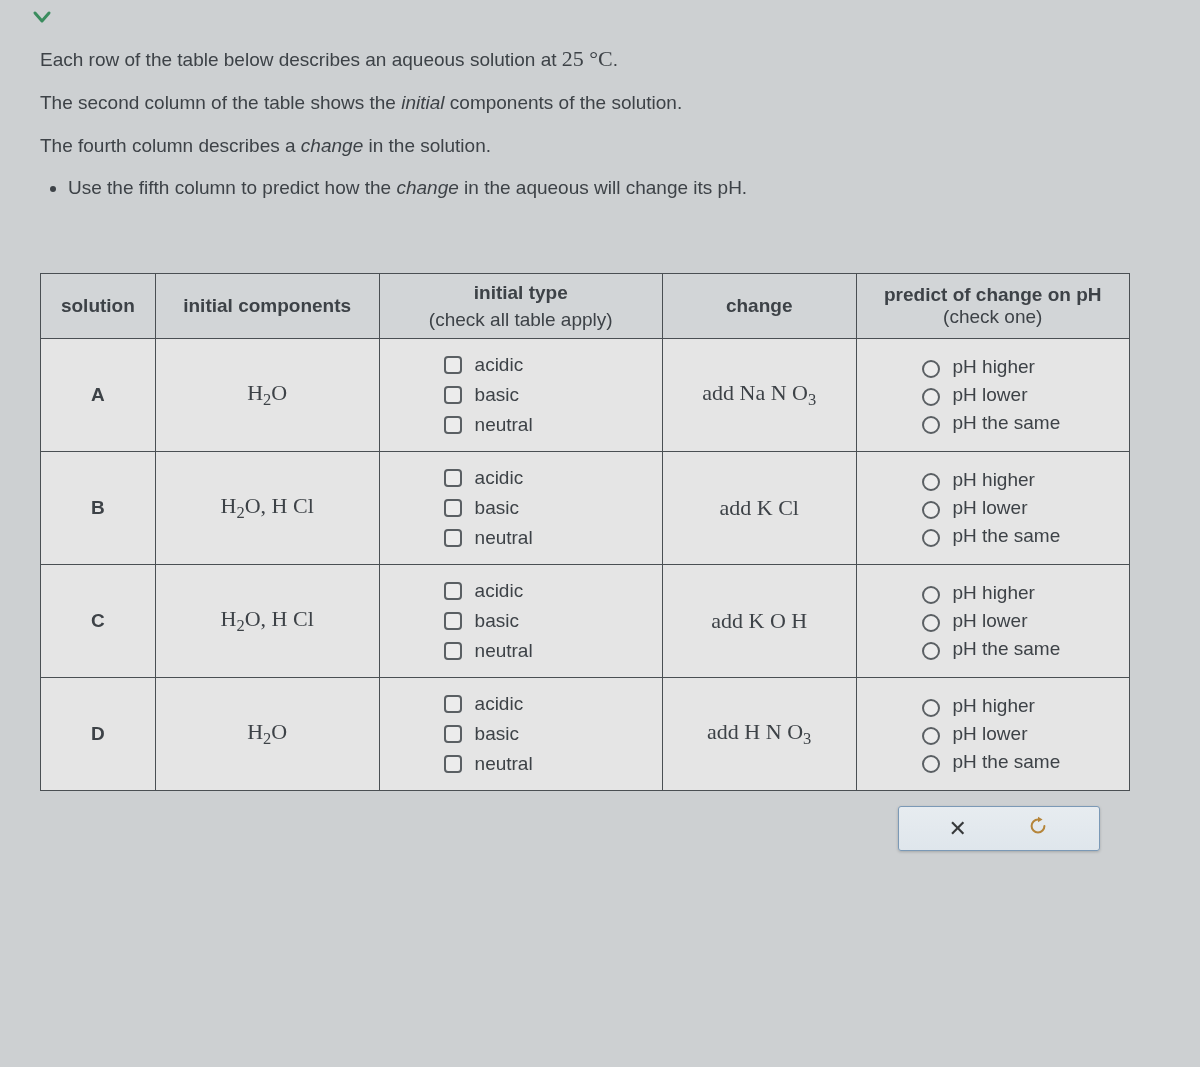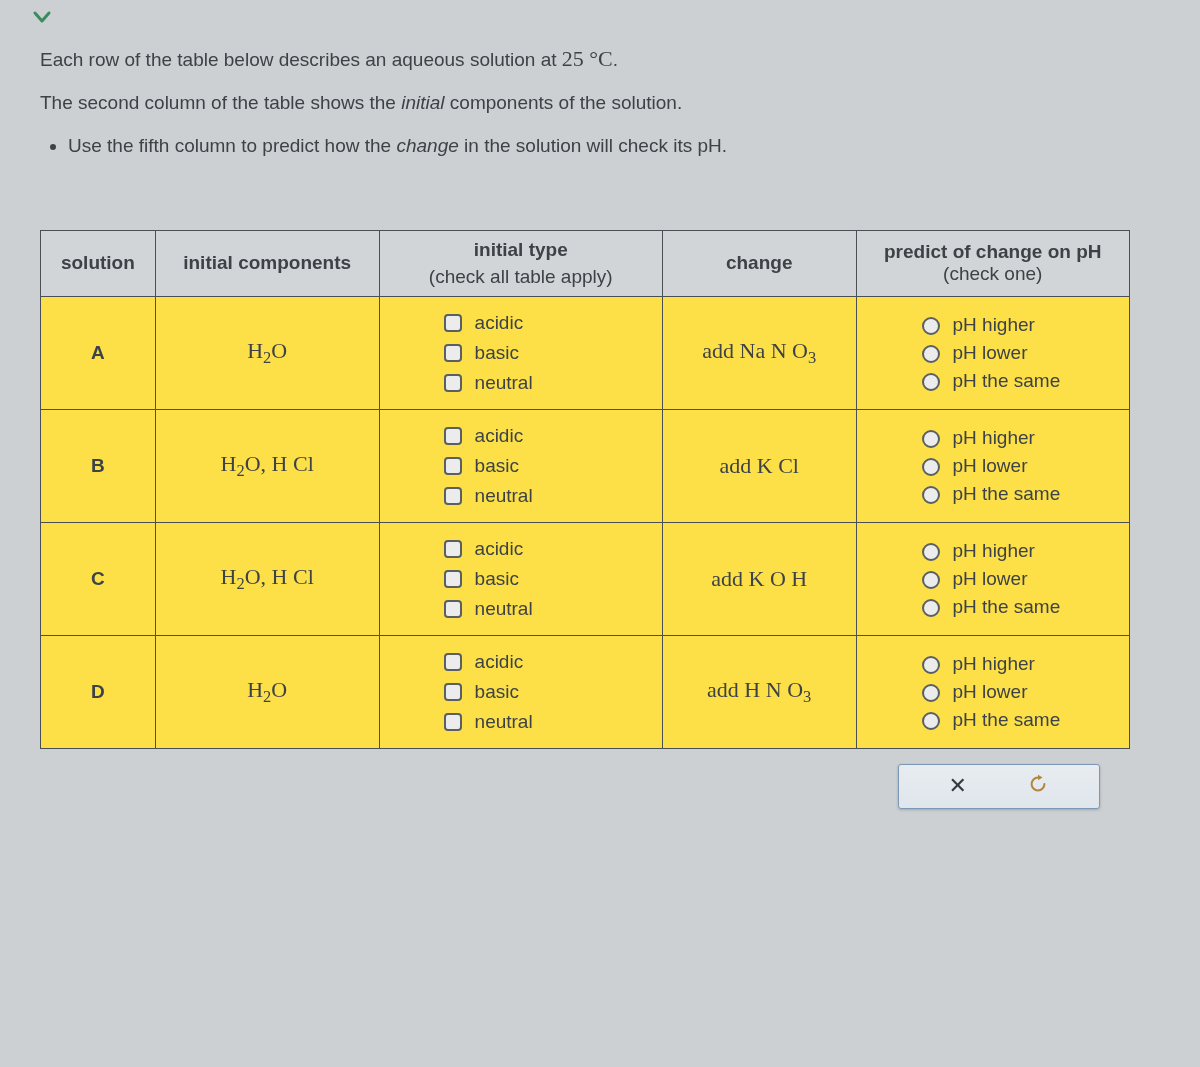--- a/index.html
+++ b/index.html
@@ -36,21 +36,21 @@
     }
     .intro li {
       margin: 10px 0;
       line-height: 1.5;
     }
     .table-wrap {
       margin-top: 70px;
     }
     table {
       border-collapse: collapse;
-      background: #fde047;
+      background: #e5e5e5;
       width: 1090px;
     }
     th, td {
       border: 1.5px solid #4a4f53;
       padding: 8px 12px;
       vertical-align: middle;
       text-align: center;
     }
     th { font-weight: 700; background: #d2d5d7; }
     th .sub { font-weight: 400; }
@@ -127,23 +127,26 @@
       </svg>
   </div>
 
   <div class="intro">
     <p>
       <span>Each row of the table below describes an aqueous solution at </span><span class="chem">25 °C</span><span>.</span>
     </p>
     <p>
       <span>The second column of the table shows the </span><span class="italic">initial</span><span> components of the solution.</span>
     </p>
+    <p>
+      <span>The fourth column describes a </span><span class="italic">change</span><span> in the solution.</span>
+    </p>
     <ul>
       <li>
-        <span>Use the fifth column to predict how the </span><span class="italic">change</span><span> in the solution will check its pH.</span>
+        <span>Use the fifth column to predict how the </span><span class="italic">change</span><span> in the aqueous will change its pH.</span>
       </li>
     </ul>
   </div>
 
   <div class="table-wrap">
     <table>
       <thead>
         <tr>
           <th style="width:90px;">solution</th>
           <th style="width:200px;">initial components</th>

